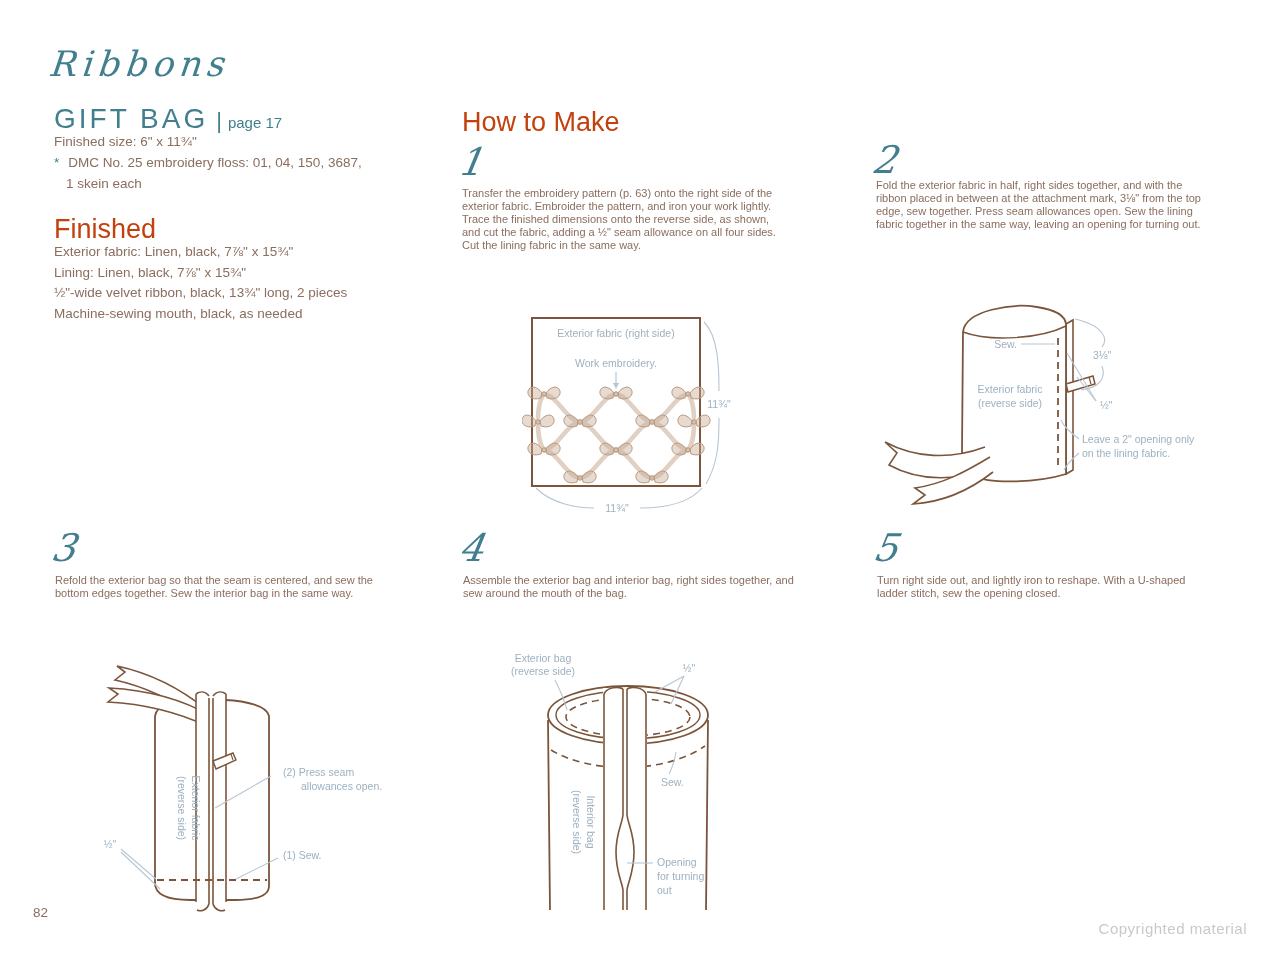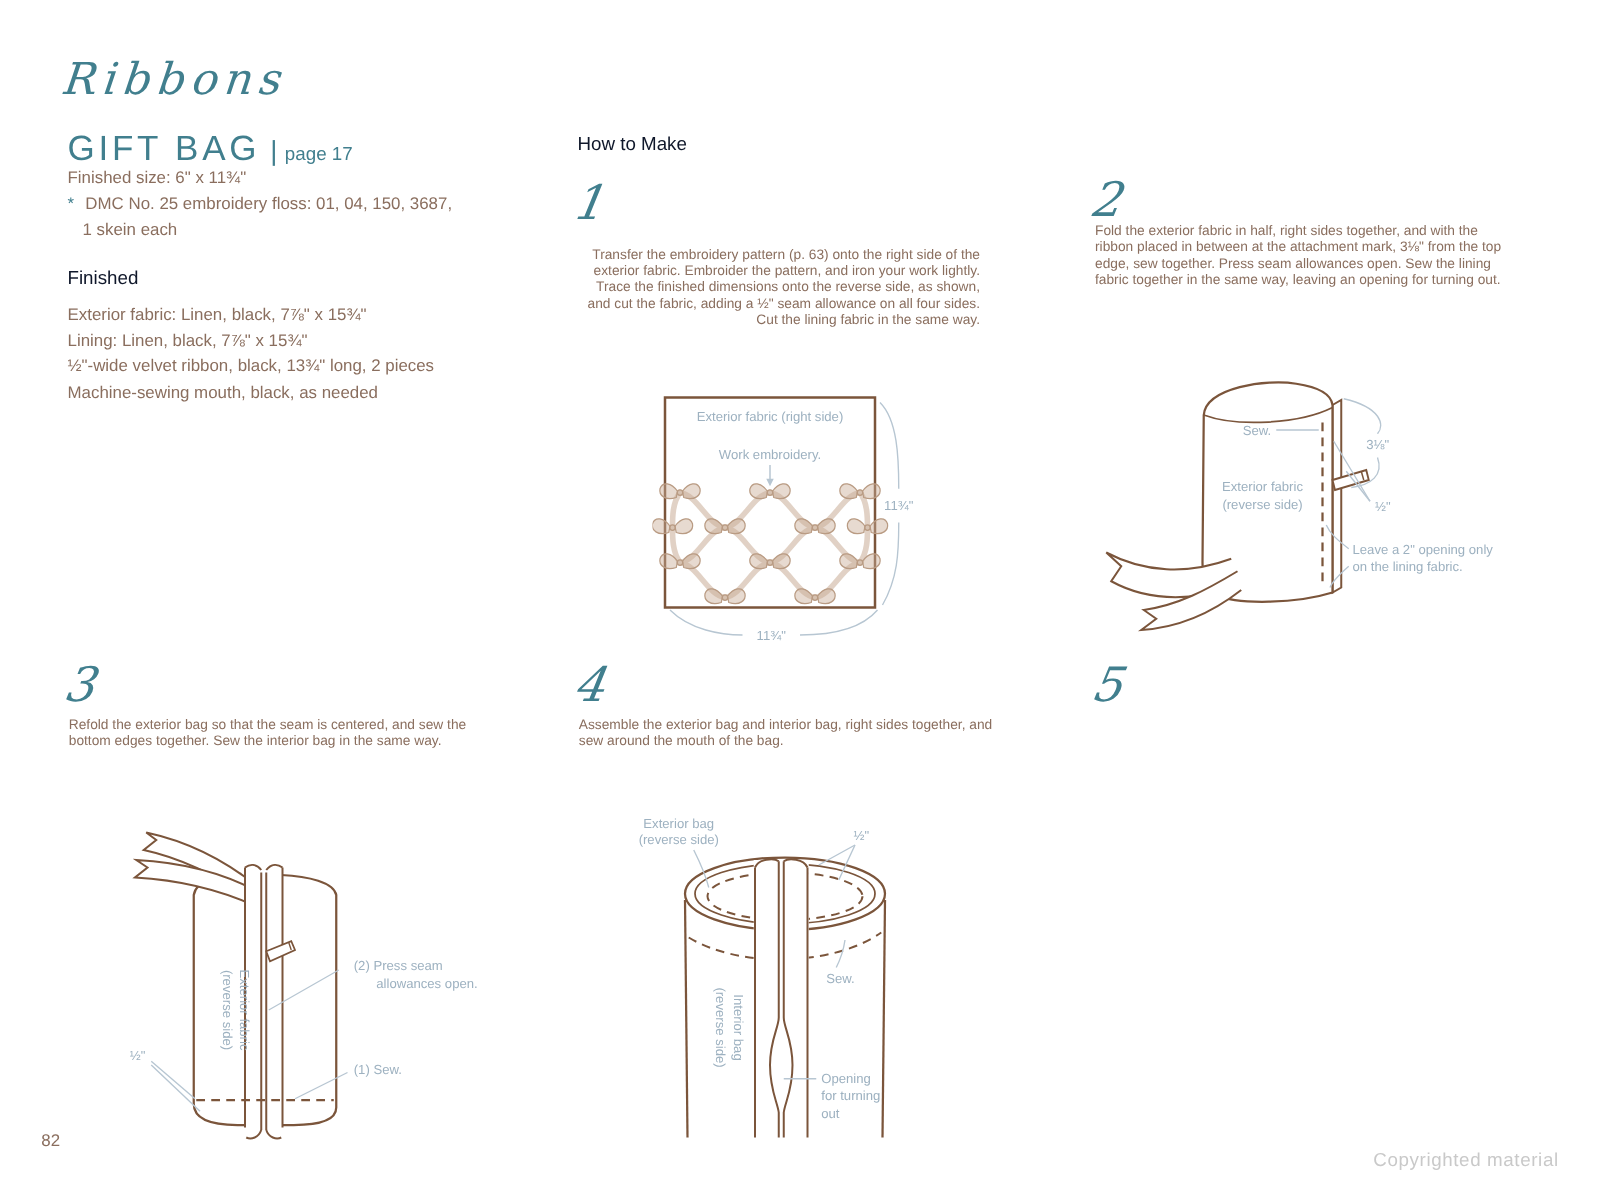--- a/index.html
+++ b/index.html
@@ -11,21 +11,21 @@
   .chapter-title{left:52px;top:44px;font-size:35px;letter-spacing:5px;transform:skewX(-8deg);}
   .project-header{left:54px;top:103px;}
   .project-title{font-size:28px;letter-spacing:3px;color:#417F8E;text-align:center;}
   .title-divider{font-size:22px;color:#417F8E;font-weight:100;margin:0 6px 0 8px;}
   .page-ref{font-size:15px;color:#417F8E;}
   .finished-size{left:54px;top:134px;font-size:13.5px;}
   .floss-note{left:54px;top:152px;font-size:13.5px;line-height:21px;}
   .floss-row{display:flex;}
   .floss-marker{color:#417F8E;margin-right:9px;}
   .floss-indent{margin-left:12px;}
-  .section-heading{font-size:15px;color:#0f172a;font-weight:400;}
+  .section-heading{font-size:27px;color:#c2410c;font-weight:400;}
   .materials-heading{left:54px;top:214px;}
   .materials-list{left:54px;top:242px;font-size:13.5px;line-height:20.5px;}
   .howto-heading{left:462px;top:107px;}
   .step-number{font-size:38px;line-height:38px;transform:skewX(-12deg);}
   .step-text{font-size:11px;line-height:13px;color:#8A6E5E;}
   .footer-page-number{left:33px;top:905px;font-size:13.5px;color:#8A6E5E;}
   .copyright{right:33px;top:920px;font-size:15px;color:#C9C9C9;letter-spacing:.5px;}
   svg text{font-family:"Liberation Sans","DejaVu Sans",sans-serif;font-size:10.5px;fill:#9DB1C0;}
 </style>
 </head>
@@ -54,40 +54,41 @@
     <div>Exterior fabric: Linen, black, 7⅞" x 15¾"</div>
     <div>Lining: Linen, black, 7⅞" x 15¾"</div>
     <div>½"-wide velvet ribbon, black, 13¾" long, 2 pieces</div>
     <div>Machine-sewing mouth, black, as needed</div>
   </div>
 
   <div class="abs section-heading howto-heading">How to Make</div>
 
   <div class="abs" style="left:462px;top:143px;">
     <div class="script step-number">1</div>
-    <div class="step-text" style="width:322px;margin-top:17px;text-align:right;">Transfer the embroidery pattern (p. 63) onto the right side of the exterior fabric. Embroider the pattern, and iron your work lightly. Trace the finished dimensions onto the reverse side, as shown, and cut the fabric, adding a ½" seam allowance on all four sides. Cut the lining fabric in the same way.</div>
+    <div class="step-text" style="width:322px;margin-top:6px;">Transfer the embroidery pattern (p. 63) onto the right side of the exterior fabric. Embroider the pattern, and iron your work lightly. Trace the finished dimensions onto the reverse side, as shown, and cut the fabric, adding a ½" seam allowance on all four sides. Cut the lining fabric in the same way.</div>
   </div>
 
   <div class="abs" style="left:876px;top:141px;">
     <div class="script step-number">2</div>
     <div class="step-text" style="width:325px;margin-top:0;">Fold the exterior fabric in half, right sides together, and with the ribbon placed in between at the attachment mark, 3⅛" from the top edge, sew together. Press seam allowances open. Sew the lining fabric together in the same way, leaving an opening for turning out.</div>
   </div>
 
   <div class="abs" style="left:55px;top:529px;">
     <div class="script step-number">3</div>
     <div class="step-text" style="width:335px;margin-top:7px;">Refold the exterior bag so that the seam is centered, and sew the bottom edges together. Sew the interior bag in the same way.</div>
   </div>
 
   <div class="abs" style="left:463px;top:529px;">
     <div class="script step-number">4</div>
     <div class="step-text" style="width:335px;margin-top:7px;">Assemble the exterior bag and interior bag, right sides together, and sew around the mouth of the bag.</div>
   </div>
 
   <div class="abs" style="left:877px;top:529px;">
     <div class="script step-number">5</div>
+    <div class="step-text" style="width:335px;margin-top:7px;">Turn right side out, and lightly iron to reshape. With a U-shaped ladder stitch, sew the opening closed.</div>
   </div>
 
   <svg class="abs" style="left:522px;top:296px;" width="260" height="235" viewBox="0 0 260 235">
     <defs>
       <path id="w-dr" d="M0,0 C14,2 22,26 36,28" fill="none"></path>
       <path id="w-dl" d="M0,0 C-14,2 -22,26 -36,28" fill="none"></path>
       <g id="bow">
         <path d="M-2,-1 C-7,-8 -14,-9 -16,-3 C-17,2 -12,7 -3,4 Z"></path>
         <path d="M2,-1 C7,-8 14,-9 16,-3 C17,2 12,7 3,4 Z"></path>
         <circle cx="0" cy="0" r="2.2"></circle>

